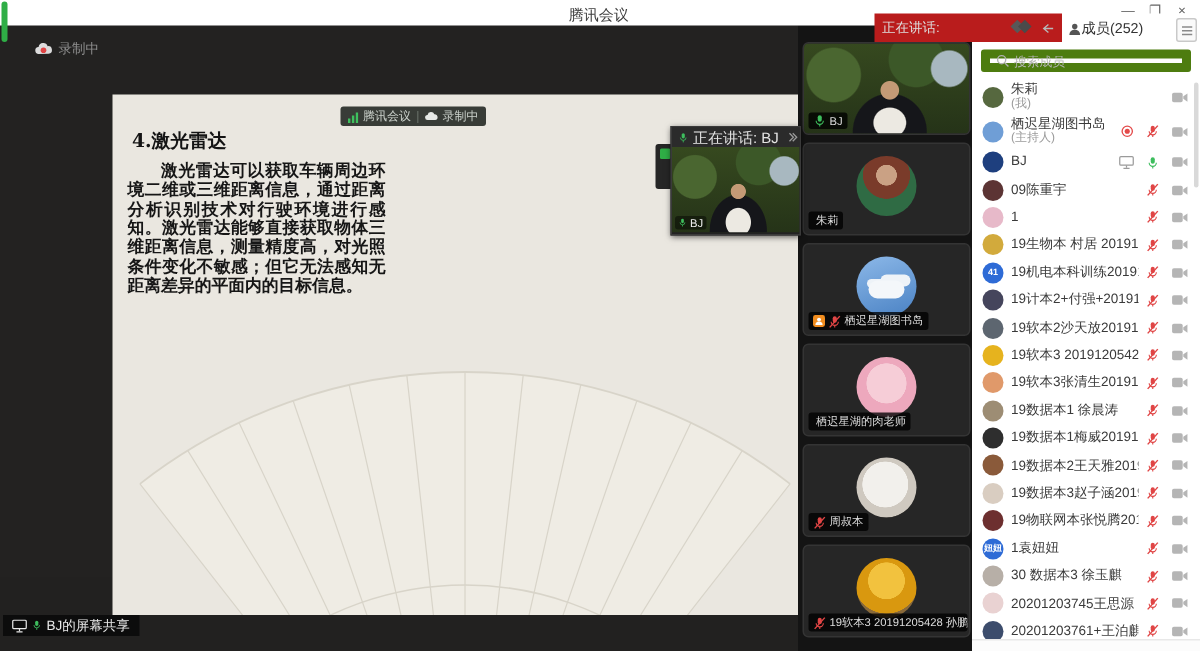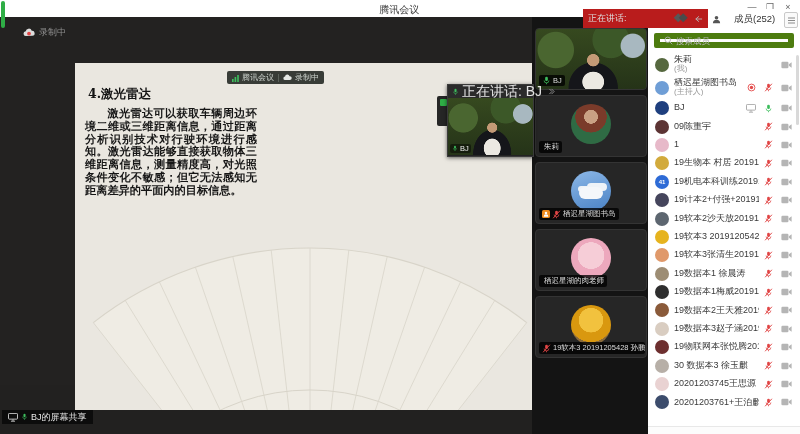--- a/index.html
+++ b/index.html
@@ -24,21 +24,21 @@
          font-family:"DejaVu Serif","Liberation Serif",serif;}
   .slide-body{position:absolute;left:10px;top:44px;width:172px;font-size:11.2px;line-height:12.8px;font-weight:700;
          color:#161616;text-align:justify;text-indent:2em;font-family:"DejaVu Serif","Liberation Serif",serif;}
   
   .mini-tab{position:absolute;left:437px;top:79px;width:13px;height:30px;background:#262626;border-radius:2px;}
   .mini-tab::after{content:"";position:absolute;left:3px;top:3px;width:7px;height:7px;background:#2fae46;border-radius:1px;}
   
   .overlay{position:absolute;left:447px;top:67px;width:85px;height:71px;border:1px solid #3a3a3a;
            box-shadow:0 1px 4px rgba(0,0,0,.6);z-index:5;background:#222;}
   .ov-title{height:13px;background:#2b2b2b;display:flex;align-items:center;gap:3px;padding:0 4px;
-            font-size:14px;color:#e4e4e4;white-space:nowrap;}
+            font-size:10px;color:#e4e4e4;white-space:nowrap;}
   .ov-title .grow{flex:1;}
   .ov-video{position:relative;height:57px;overflow:hidden;}
   .ov-label{position:absolute;left:2px;bottom:2px;display:flex;gap:2px;align-items:center;font-size:7.5px;color:#eee;
             background:rgba(0,0,0,.45);padding:0 2px;border-radius:2px;}
   
   .bj-video{position:absolute;inset:0;background:
       radial-gradient(circle at 52% 52%, #c49a76 0 9%, rgba(0,0,0,0) 10%),
       radial-gradient(ellipse at 52% 88%, #ece9e2 0 13%, rgba(0,0,0,0) 14%),
       radial-gradient(ellipse at 52% 98%, #15161a 0 30%, rgba(0,0,0,0) 31%),
       radial-gradient(circle at 88% 28%, #a8b8c0 0 11%, rgba(0,0,0,0) 12%),
@@ -65,21 +65,21 @@
               background:rgba(0,0,0,.78);border-radius:2px;padding:1px 3px;font-size:7.5px;color:#ddd;
               white-space:nowrap;overflow:hidden;}
   
   .speaking-bar{position:absolute;left:583px;top:9px;width:125px;height:19px;background:#b91c1c;display:flex;
                 align-items:center;padding:0 5px;box-sizing:border-box;z-index:40;}
   .sb-text{font-size:9px;color:#dedede;white-space:nowrap;}
   .sb-logo{margin-left:auto;display:flex;}
   .sb-arrow{margin-left:5px;display:flex;}
   
   .panel{position:absolute;left:648px;top:9px;width:152px;height:425px;background:#fff;z-index:30;}
-  .tab{position:absolute;left:64px;top:4px;display:flex;gap:13px;font-size:9.5px;color:#333;}
+  .tab{position:absolute;left:64px;top:4px;display:flex;gap:0;font-size:9.5px;color:#333;}
   .menu-btn{position:absolute;right:2px;top:3px;width:12px;height:14px;border:1px solid #c9c9c9;border-radius:2px;
             display:flex;align-items:center;justify-content:center;background:#fafafa;}
   .search{position:absolute;left:6px;top:24px;width:140px;height:15px;border:6px solid #4d7c0f;border-radius:2px;
           background:#fdfdfd;display:flex;align-items:center;gap:3px;padding:0 4px;box-sizing:border-box;}
   .search input{border:none;outline:none;background:transparent;font-size:8.5px;width:100%;color:#333;padding:0;}
   .search input::placeholder{color:#b5b5b5;}
   .m-list{position:absolute;left:0;top:44px;width:152px;height:373px;overflow:hidden;}
   .m-row{display:flex;align-items:center;height:18.4px;padding:0 8px 0 7px;gap:5px;box-sizing:border-box;}
   .m-row.two{height:23px;}
   .m-avatar{width:14px;height:14px;border-radius:50%;flex:none;color:#fff;font-size:6px;display:flex;
@@ -258,20 +258,38 @@
   <div class="tile">
     <div class="tile-body">
           <span class="av av-pig"></span>
         </div>
     <div class="tile-label">
       <span class="tl-icons" style="display: inline-flex; gap: 2px;"></span>
       <span class="tl-text">栖迟星湖的肉老师</span>
     </div>
   </div>
 
+  <div class="tile">
+    <div class="tile-body">
+          <span class="av av-cat"></span>
+        </div>
+    <div class="tile-label">
+      <span class="tl-icons" style="display: inline-flex; gap: 2px;">
+            <span class="icon">
+              <svg width="9" height="9" viewBox="0 0 12 12">
+                <rect x="4.2" y="1" width="3.6" height="5.8" rx="1.8" fill="#e04545"></rect>
+                <path d="M2.8 6a3.2 3.2 0 0 0 6.4 0" fill="none" stroke="#e04545"></path>
+                <line x1="6" y1="9.2" x2="6" y2="11" stroke="#e04545"></line>
+                <line x1="1.5" y1="11" x2="10.5" y2="1" stroke="#e04545" stroke-width="1.3"></line>
+              </svg>
+            </span>
+          </span>
+      <span class="tl-text">周叔本</span>
+    </div>
+  </div>
 
   <div class="tile">
     <div class="tile-body">
           <span class="av av-helmet"></span>
         </div>
     <div class="tile-label">
       <span class="tl-icons" style="display: inline-flex; gap: 2px;">
             <span class="icon">
               <svg width="9" height="9" viewBox="0 0 12 12">
                 <rect x="4.2" y="1" width="3.6" height="5.8" rx="1.8" fill="#e04545"></rect>
@@ -709,20 +727,43 @@
             </span>
             <span class="icon">
               <svg width="11" height="8" viewBox="0 0 14 10">
                 <rect x="0.5" y="1" width="9" height="8" rx="1.5" fill="#b5b5b5"></rect>
                 <path d="M10 4l3.5-2.5v7L10 6z" fill="#b5b5b5"></path>
               </svg>
             </span>
           </span>
   </div>
 
+  <div class="m-row">
+    <span class="m-avatar" style="background: rgb(46, 107, 214);">妞妞</span>
+    <span class="m-names">
+      <span class="m-name">1袁妞妞</span>
+
+    </span>
+    <span class="m-icons">
+            <span class="icon">
+              <svg width="9" height="9" viewBox="0 0 12 12">
+                <rect x="4.2" y="1" width="3.6" height="5.8" rx="1.8" fill="#e04545"></rect>
+                <path d="M2.8 6a3.2 3.2 0 0 0 6.4 0" fill="none" stroke="#e04545"></path>
+                <line x1="6" y1="9.2" x2="6" y2="11" stroke="#e04545"></line>
+                <line x1="1.5" y1="11" x2="10.5" y2="1" stroke="#e04545" stroke-width="1.3"></line>
+              </svg>
+            </span>
+            <span class="icon">
+              <svg width="11" height="8" viewBox="0 0 14 10">
+                <rect x="0.5" y="1" width="9" height="8" rx="1.5" fill="#b5b5b5"></rect>
+                <path d="M10 4l3.5-2.5v7L10 6z" fill="#b5b5b5"></path>
+              </svg>
+            </span>
+          </span>
+  </div>
 
   <div class="m-row">
     <span class="m-avatar" style="background: rgb(183, 175, 167);"></span>
     <span class="m-names">
       <span class="m-name">30 数据本3 徐玉麒</span>
 
     </span>
     <span class="m-icons">
             <span class="icon">
               <svg width="9" height="9" viewBox="0 0 12 12">

